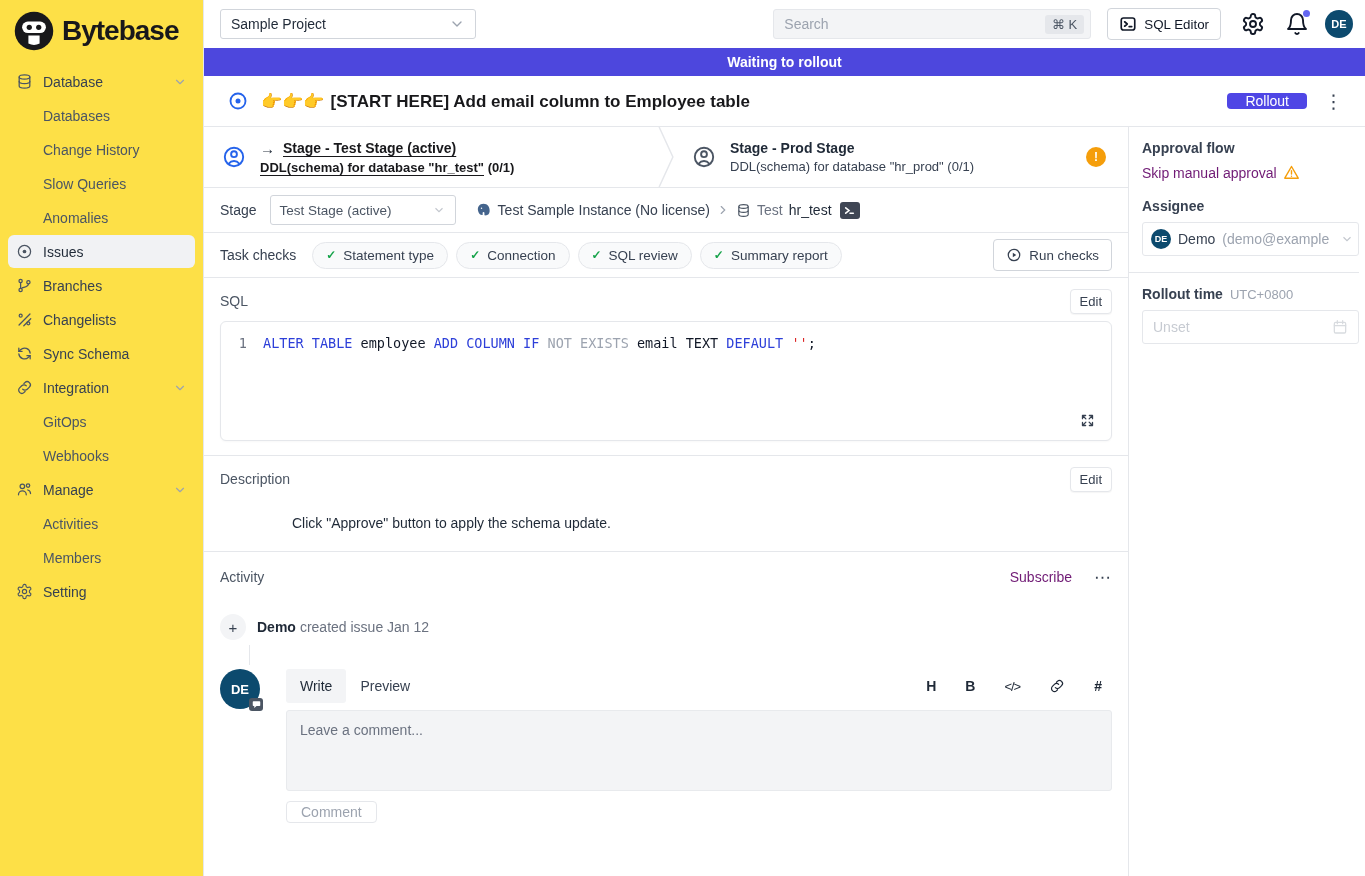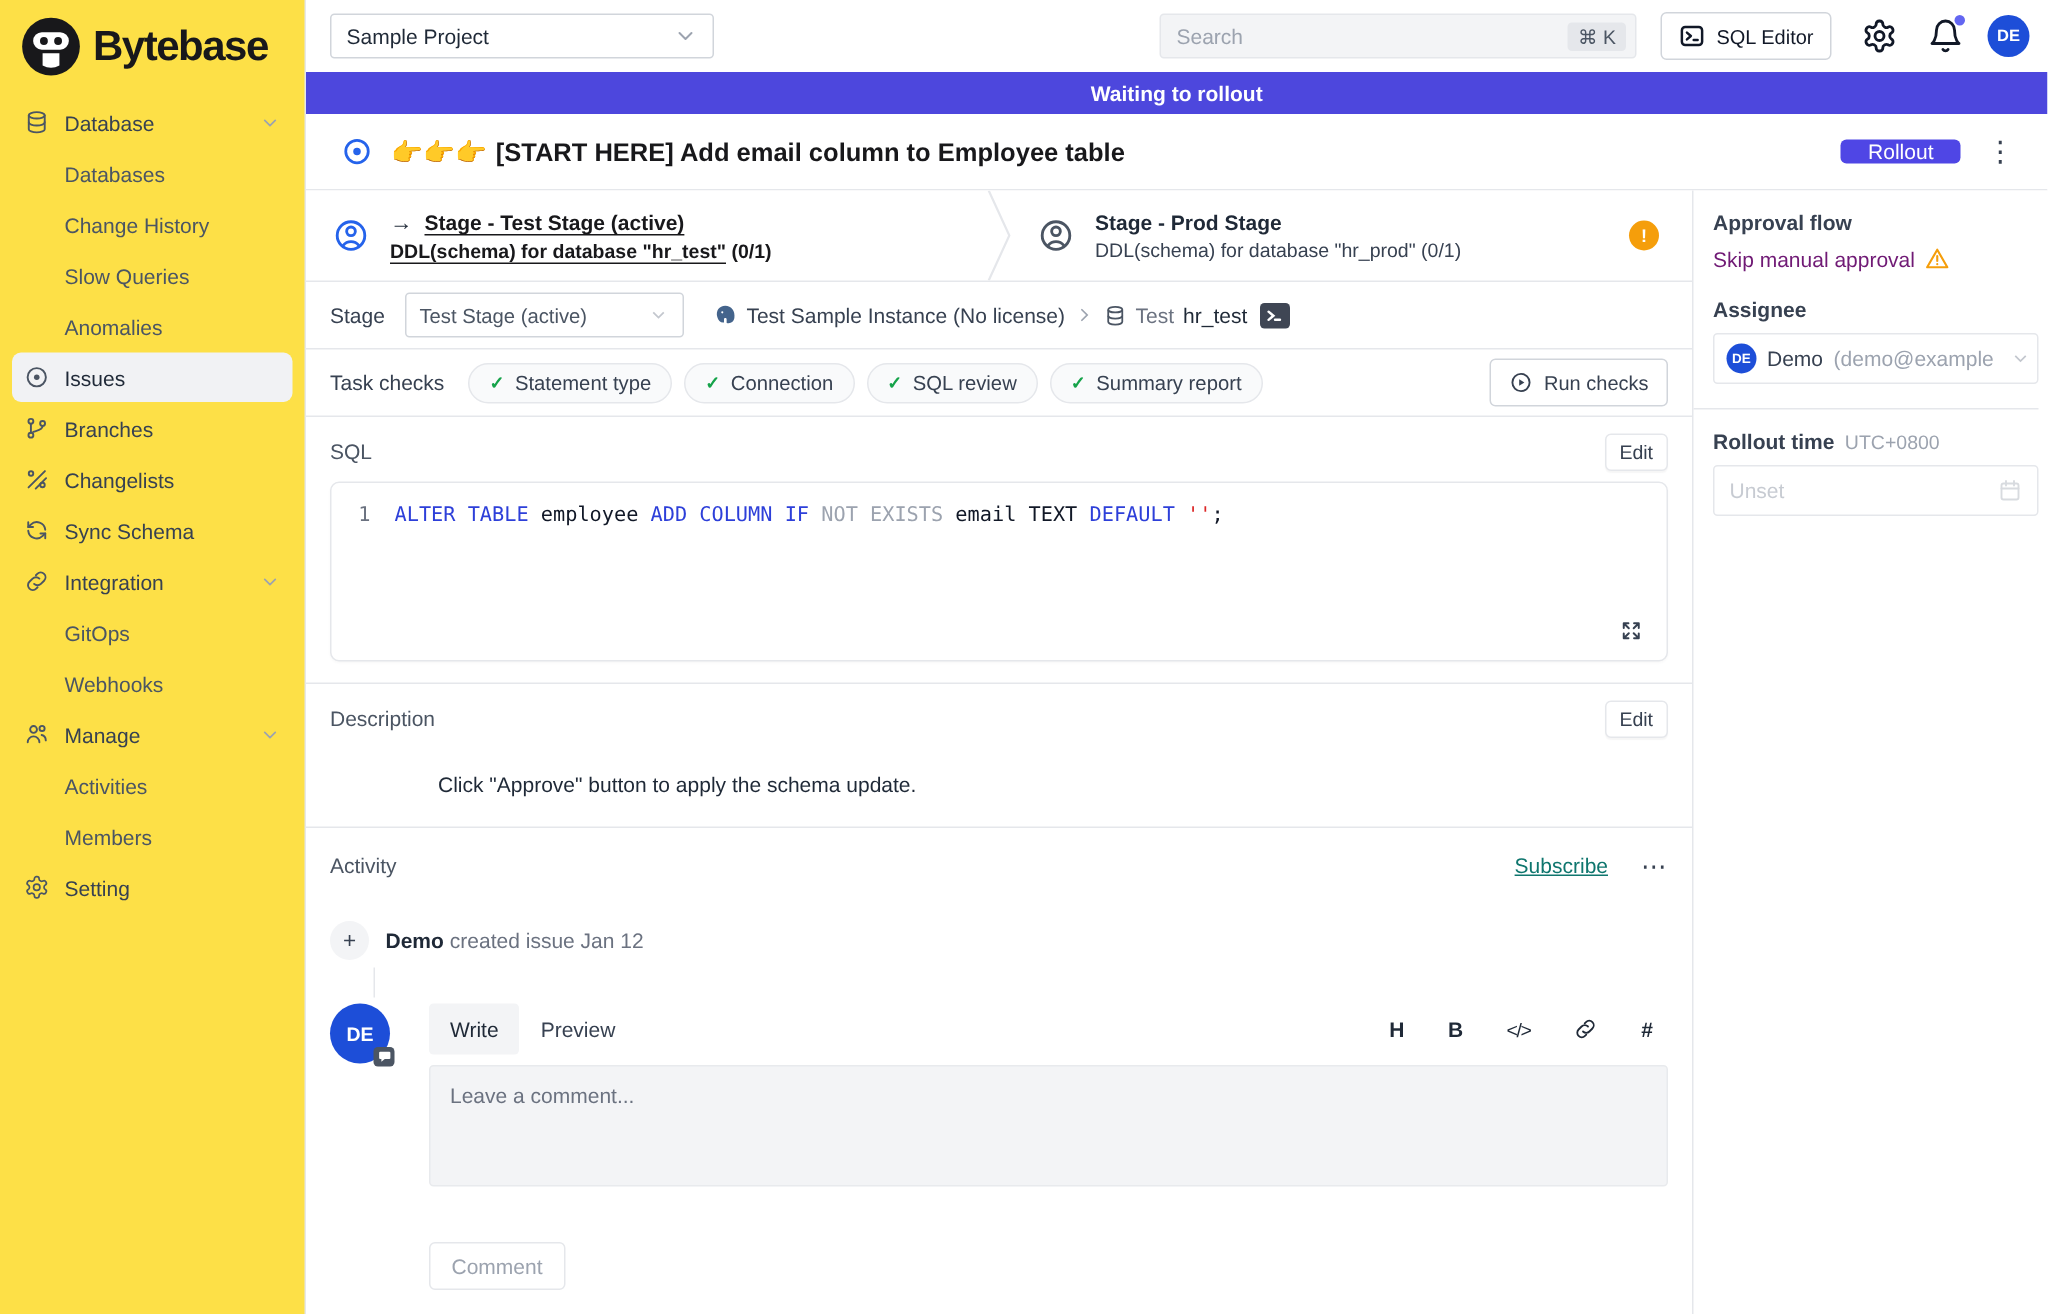--- a/index.html
+++ b/index.html
@@ -28,21 +28,21 @@
   .project-select { width:256px; height:30px; border:1px solid #d1d5db; border-radius:3px; display:flex; align-items:center; padding:0 10px; color:#1f2937; }
   .project-select .i { margin-left:auto; width:16px; height:16px; color:#9ca3af; }
   .search-box { margin-left:auto; width:318px; height:30px; background:#f3f4f6; border:1px solid #e5e7eb; border-radius:3px; display:flex; align-items:center; padding:0 6px 0 10px; }
   .search-box input { border:none; background:transparent; outline:none; flex:1; font:inherit; color:#374151; }
   .search-box input::placeholder { color:#9ca3af; }
   .kbd { background:#e5e7eb; border-radius:3px; padding:2px 7px; font-size:13px; color:#4b5563; }
   .sqleditor-btn { margin-left:16px; height:32px; border:1px solid #d1d5db; border-radius:4px; background:#fff; display:flex; align-items:center; gap:7px; padding:0 11px; color:#111827; cursor:pointer; }
   .sqleditor-btn .i { width:18px; height:18px; color:#111827; }
   .topbar-icon { width:24px; height:24px; color:#111827; margin-left:20px; position:relative; cursor:pointer; }
   .bell-dot { position:absolute; right:-1px; top:-2px; width:7px; height:7px; border-radius:50%; background:#6366f1; }
-  .avatar { border-radius:50%; background:#1d4ed8; color:#fff; display:flex; align-items:center; justify-content:center; font-weight:700; }
+  .avatar { border-radius:50%; background:#0c4a6e; color:#fff; display:flex; align-items:center; justify-content:center; font-weight:700; }
   .topbar-avatar { width:28px; height:28px; font-size:11px; margin-left:16px; cursor:pointer; }
 
   
   #banner { position:absolute; left:204px; right:0; top:48px; height:28px; background:#4d47dd; color:#fff; font-weight:700; display:flex; align-items:center; justify-content:center; }
 
   
   #title-row { position:absolute; left:204px; right:0; top:76px; height:51px; display:flex; align-items:center; padding:0 22px 0 24px; border-bottom:1px solid #e5e7eb; background:#fff; }
   .issue-status { width:20px; height:20px; color:#2563eb; margin-right:13px; }
   .issue-title { font-size:17px; font-weight:700; color:#18181b; }
   .emoji { margin-right:6px; }
@@ -100,21 +100,21 @@
   .tok-keyword { color:#2d3fd9; }
   .tok-plain { color:#111827; }
   .tok-muted { color:#9ca3af; }
   .tok-string { color:#dc2626; }
   .expand-ic { position:absolute; right:16px; bottom:12px; width:15px; height:15px; color:#374151; cursor:pointer; }
 
   .desc-p1 { margin:20px 0 0 10px; color:#1f2937; }
   .desc-p2 { margin:23px 0 6px 72px; color:#1f2937; }
 
   .activity-section { padding:12px 16px 0; }
-  .subscribe { margin-left:auto; color:#0f766e; cursor:pointer;text-decoration:underline; }
+  .subscribe { margin-left:auto; color:#701a75; cursor:pointer; }
   .dots { margin-left:22px; color:#374151; font-size:17px; letter-spacing:1px; cursor:pointer; }
   .event-row { margin-top:24px; display:flex; align-items:center; gap:11px; }
   .plus-circle { width:26px; height:26px; border-radius:50%; background:#f3f4f6; color:#374151; display:flex; align-items:center; justify-content:center; font-size:15px; }
   .event-user { font-weight:700; color:#1f2937; }
   .event-text { color:#6b7280; margin-left:4px; }
   .timeline-line { width:1px; height:20px; background:#e5e7eb; margin:5px 0 0 29px; }
 
   .comment-block { display:flex; gap:10px; padding:2px 16px 0; }
   .comment-avatar-wrap { position:relative; width:40px; height:40px; flex:none; margin-top:2px; }
   .comment-avatar { width:40px; height:40px; font-size:13px; }
@@ -123,21 +123,21 @@
   .comment-editor { flex:1;padding-left:16px; }
   .tabs-row { display:flex; align-items:center; height:38px; }
   .tab { padding:9px 14px; color:#374151; cursor:pointer; }
   .tab.active { background:#f3f4f6; color:#1f2937; border-radius:3px; }
   .fmt-toolbar { margin-left:auto; display:flex; align-items:center; gap:29px; padding-right:10px; }
   .fmt { color:#1f2937; font-weight:700; font-size:14px; cursor:pointer; display:inline-flex; }
   .fmt .i { width:16px; height:16px; }
   .code-glyph { font-weight:400; font-size:13px; letter-spacing:-1px; }
   .comment-area { margin-top:5px; width:100%; height:81px; background:#f3f4f6; border:1px solid #e8eaed; border-radius:3px; padding:11px 13px; font:inherit; color:#374151; resize:none; outline:none; }
   .comment-area::placeholder { color:#6b7280; }
-  .comment-submit { margin-top:34px; height:32px; padding:0 14px; background:#fff; border:1px solid #e5e7eb; border-radius:4px; color:#9ca3af; font-size:14px; cursor:default; }
+  .comment-submit { margin-top:7px; height:22px; padding:0 14px; background:#fff; border:1px solid #e5e7eb; border-radius:4px; color:#9ca3af; font-size:14px; cursor:default; }
 
   
   #rightpanel { position:absolute; right:0; top:127px; width:237px; bottom:0; border-left:1px solid #e5e7eb; background:#fff; padding:13px 6px 0 13px; }
   .rp-title { font-weight:600; color:#374151; }
   .skip-row { margin-top:8px; display:flex; align-items:center; gap:6px; color:#701a75; }
   .skip-row .i { width:17px; height:17px; color:#f59e0b; }
   .rp-label { margin-top:17px; font-weight:600; color:#374151; }
   .assignee-select { margin-top:8px; height:34px; border:1px solid #e5e7eb; border-radius:3px; display:flex; align-items:center; gap:7px; padding:0 4px 0 8px; overflow:hidden; white-space:nowrap; cursor:pointer; }
   .assignee-avatar { width:20px; height:20px; font-size:9px; }
   .assignee-name { color:#374151; font-weight:500; }

